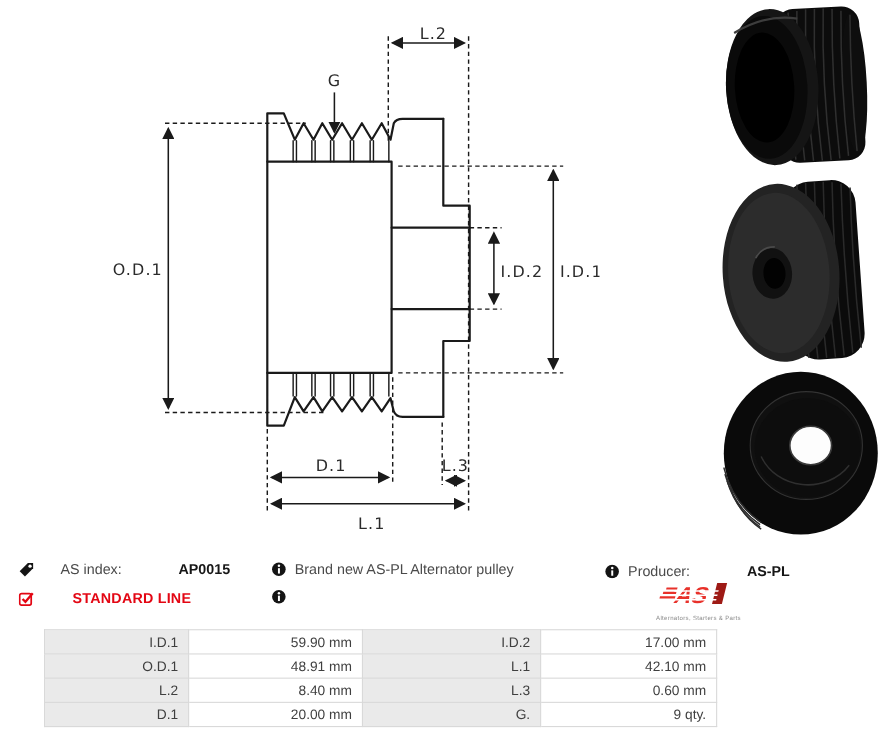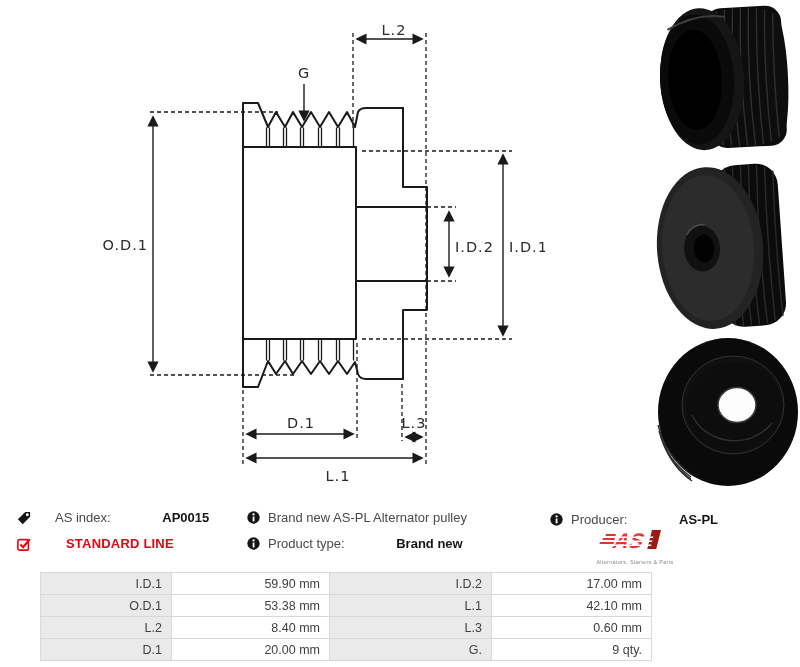--- a/index.html
+++ b/index.html
@@ -173,21 +173,20 @@
 </div>
 
 <div class="info-item" style="left:247px;top:536px;">
   <span class="icon">
     <svg width="13" height="13" viewBox="0 0 16 16">
         <circle cx="8" cy="8" r="7.6" fill="#141414"></circle>
         <rect x="7" y="6.8" width="2.2" height="6" fill="#fff"></rect>
         <circle cx="8.1" cy="4.2" r="1.4" fill="#fff"></circle>
       </svg>
   </span>
-  <span><span>Product type:</span>&nbsp;<b>Brand new</b></span>
 </div>
 
 <div class="info-item" style="left:550px;top:512px;">
   <span class="icon">
     <svg width="13" height="13" viewBox="0 0 16 16">
         <circle cx="8" cy="8" r="7.6" fill="#141414"></circle>
         <rect x="7" y="6.8" width="2.2" height="6" fill="#fff"></rect>
         <circle cx="8.1" cy="4.2" r="1.4" fill="#fff"></circle>
       </svg>
   </span>
@@ -213,21 +212,21 @@
 <table id="spec-table" class="abs">
   <tbody>
     <tr>
       <td class="k k1">I.D.1</td>
       <td class="v v1">59.90 mm</td>
       <td class="k k2">I.D.2</td>
       <td class="v v2">17.00 mm</td>
     </tr>
     <tr>
       <td class="k k1">O.D.1</td>
-      <td class="v v1">53.38 mm</td>
+      <td class="v v1">48.91 mm</td>
       <td class="k k2">L.1</td>
       <td class="v v2">42.10 mm</td>
     </tr>
     <tr>
       <td class="k k1">L.2</td>
       <td class="v v1">8.40 mm</td>
       <td class="k k2">L.3</td>
       <td class="v v2">0.60 mm</td>
     </tr>
     <tr>

